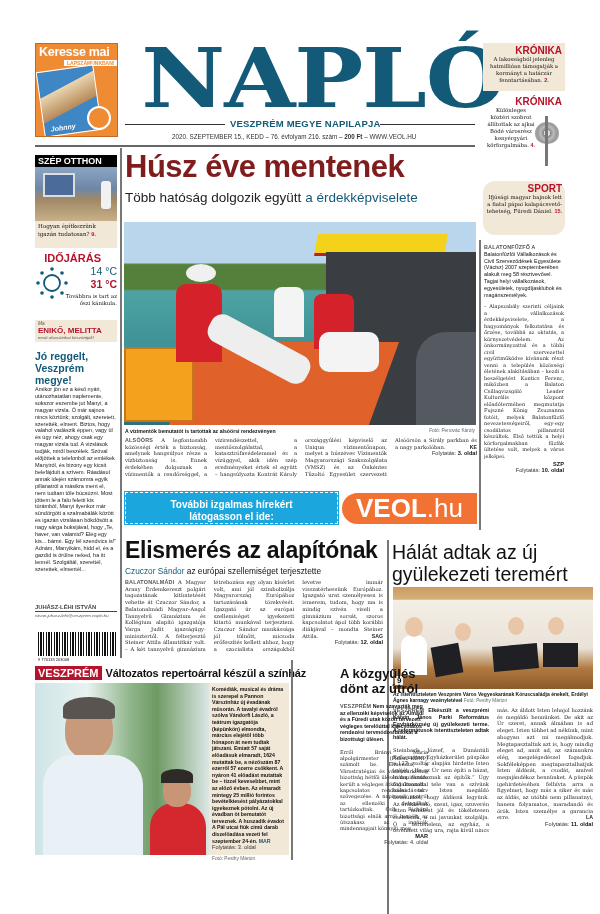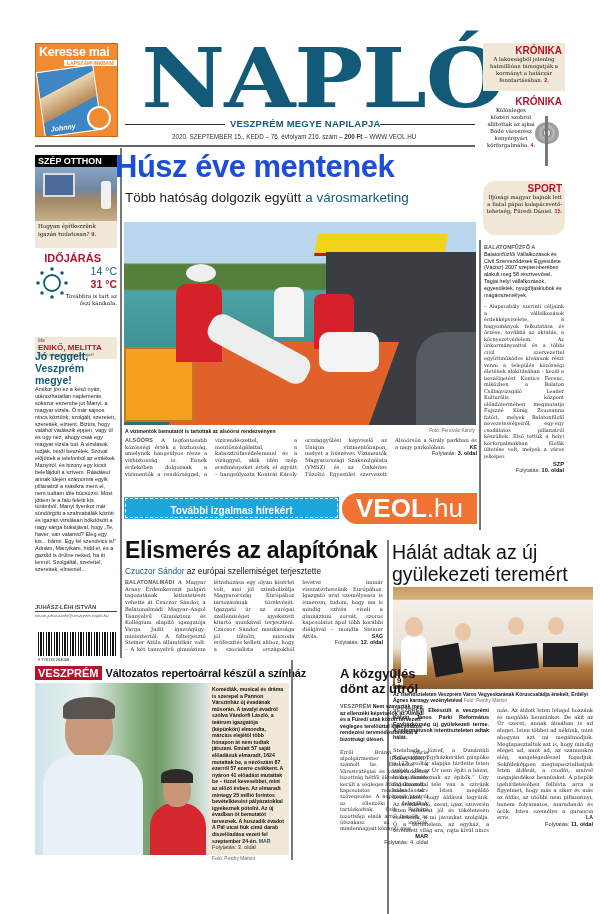--- a/index.html
+++ b/index.html
@@ -99,40 +99,40 @@
       <circle cx="27" cy="7" r="1.8"></circle>
         <circle cx="7" cy="27" r="1.8"></circle>
     </g>
   </svg>
   <div class="sans red" style="position:absolute;right:16px;top:0;font-weight:bold;font-size:11px;">IDŐJÁRÁS</div>
   <div class="sans blue" style="position:absolute;right:0;top:13px;font-weight:normal;font-size:10.5px;">14 °C</div>
   <div class="sans red" style="position:absolute;right:0;top:26px;font-weight:bold;font-size:10.5px;">31 °C</div>
   <div style="position:absolute;right:0;top:41px;width:55px;text-align:right;font-size:5.4px;line-height:7px;">Továbbra is tart az őszi kánikula.</div>
 </div>
 
-<div class="abs beige" style="left:35px;top:337px;width:82px;height:22px;padding:1px 3px;">
+<div class="abs beige" style="left:35px;top:320px;width:82px;height:22px;padding:1px 3px;">
   <div class="sans" style="font-size:4.8px;color:#555;font-style:italic;">Ma</div>
   <div class="sans red" style="font-weight:bold;font-size:8px;line-height:9px;">ENIKŐ, MELITTA</div>
   <div class="sans" style="font-size:4.4px;color:#555;font-style:italic;">nevű olvasóinkat köszöntjük!</div>
 </div>
 
 <div class="abs" style="left:35px;top:350px;width:82px;">
   <div class="sans blue" style="font-weight:bold;font-size:10.5px;line-height:12px;">Jó reggelt, Veszprém megye!</div>
   <div class="sans" style="font-size:5.5px;line-height:6.9px;color:#222;height:215px;overflow:hidden;">Amikor jön ez a késő nyári, utánozhatatlan naplemente, sokszor eszembe jut Manyi, a magyar vizsla. Ő már sajnos nincs köztünk; szolgált, szeretett, szerették, elment. Biztos, hogy valahol vadászik éppen, vagy ül és úgy néz, ahogy csak egy magyar vizsla tud. A vizslások tudják, miről beszélek. Szóval előjöttek a telefonból az emlékek Manyiról, és bizony egy kicsit belefájdult a szívem. Ráadásul annak idején számomra egyik pillanatról a másikra ment el, nem tudtam tőle búcsúzni. Most jöttem le a falu feletti kis túrámból, Manyi ilyenkor már sündörgött a szalmabálák között és igazán vizslásan bökdösött a nagy sárga buksijával, hogy „Te, haver, van valamid? Elég egy kis... bármi. Egy fél szendvics is!” Adnám, Manyikám, hidd el, és a gazdid is örülne neked, ha itt lennél. Szolgáltál, szerettél, szerettek, elmentél...</div>
   <div class="sans" style="font-weight:bold;font-size:5.8px;color:#444;border-bottom:1px solid #444;margin-top:3px;padding-bottom:1px;">JUHÁSZ-LÉHI ISTVÁN</div>
   <div class="sans" style="font-size:4.3px;font-style:italic;color:#555;margin-top:1px;">istvan.juhasz-lehi@veszprem.naplo.hu</div>
 </div>
 
 <div class="abs" style="left:38px;top:632px;width:78px;height:24px;background:repeating-linear-gradient(90deg,#111 0,#111 1px,#fff 1px,#fff 2px,#111 2px,#111 4px,#fff 4px,#fff 5px,#111 5px,#111 6px,#fff 6px,#fff 8px);">
   <div class="sans" style="position:absolute;bottom:-6px;left:0;font-size:4px;background:#fff;width:56px;">9 770133 203008</div>
 </div>
 
-<div class="abs sans" style="left:115px;top:150px;font-weight:bold;font-size:31px;line-height:34px;letter-spacing:-.5px;color:#1d4ed8;">Húsz éve mentenek</div>
+<div class="abs sans" style="left:125px;top:150px;font-weight:bold;font-size:31px;line-height:34px;letter-spacing:-.5px;color:#7f1d1d;">Húsz éve mentenek</div>
 <div class="abs sans" style="left:125px;top:190px;font-size:13.5px;color:#222;white-space:nowrap;">
-  <span>Több hatóság dolgozik együtt </span><b class="blue" style="font-weight:normal;">a városmarketing</b>
+  <span>Több hatóság dolgozik együtt </span><b class="blue" style="font-weight:normal;">a érdekképviselete</b>
 </div>
 
 <div class="abs" style="left:124px;top:222px;width:352px;height:203px;overflow:hidden;background:linear-gradient(180deg,#b9d6ec 0%,#b9d6ec 20%,#55803b 21%,#55803b 33%,#4da3a3 34%,#3a8c91 70%,#2f6f75 100%);">
   <div style="position:absolute;right:30px;top:12px;width:130px;height:22px;background:#f5d21a;border-bottom:3px solid #c0192a;transform:skewX(-10deg);"></div>
   <div style="position:absolute;right:0;top:30px;width:150px;height:173px;background:#3a3d42;"></div>
   <div style="position:absolute;right:0;top:110px;width:60px;height:93px;background:#555a60;border-radius:30px 0 0 0;"></div>
   <div style="position:absolute;left:60px;top:120px;width:200px;height:83px;background:#e0612a;transform:skewX(-20deg);"></div>
   <div style="position:absolute;left:0;top:125px;width:70px;height:75px;background:#f4a21e;border:2px solid #c37818;"></div>
   <div style="position:absolute;left:52px;top:62px;width:46px;height:78px;background:#d52129;border-radius:10px 10px 0 0;"></div>
   <div style="position:absolute;left:62px;top:42px;width:30px;height:18px;border-radius:50%;background:#f0f0f0;"></div>
@@ -147,20 +147,21 @@
 <div class="abs cols4 body-txt" style="left:125px;top:437px;width:352px;height:46px;">
   <span class="kicker">ALSÓÖRS</span>
   <span>A legfontosabb közösségi érték a biztonság, amelynek hangsúlyos része a vízbiztonság is. Ennek érdekében dolgoznak a vízimentők a rendőrséggel, a vízirendészettel, a mentőszolgálattal, a katasztrófavédelemmel és a vízüggyel, akik idén szép eredményeket értek el együtt – hangsúlyozta Kontrát Károly országgyűlési képviselő az Uniqua vízimentőnapon, melyet a húszéves Vízimentők Magyarországi Szakszolgálata (VMSZ) és az Önkéntes Tűzoltó Egyesület szervezett Alsóörsön a Sirály parkban és a nagy parkolóban.</span>
   <b class="sans" style="float:right;">KE</b>
   <div class="contd"><span>Folytatás: </span><b>3. oldal</b></div>
 </div>
 
 <div class="abs" style="left:125px;top:488px;width:352px;height:40px;display:flex;align-items:center;">
   <div style="flex:0 0 213px;background:#1ba7dd;border:1px dashed #fff;outline:1px solid #1ba7dd;text-align:center;color:#fff;font-family:'Liberation Sans',sans-serif;font-weight:bold;font-size:10px;line-height:12px;padding-top:6px;">
     <div>További izgalmas hírekért</div>
+    <div>látogasson el ide:</div>
   </div>
   <div style="flex:1;background:#f27233;border-radius:18px 0 0 18px;margin-left:4px;display:flex;align-items:center;justify-content:center;color:#fff;font-family:'Liberation Sans',sans-serif;font-size:26px;">
     <b>VEOL</b>
       <span>.hu</span>
   </div>
 </div>
 
 <div class="vline" style="left:479px;top:240px;height:290px;"></div>
 <div class="abs" style="left:484px;top:244px;width:80px;">
   <div class="body-bold" style="font-weight:normal;font-size:5.4px;line-height:6.8px;margin-bottom:5px;">

